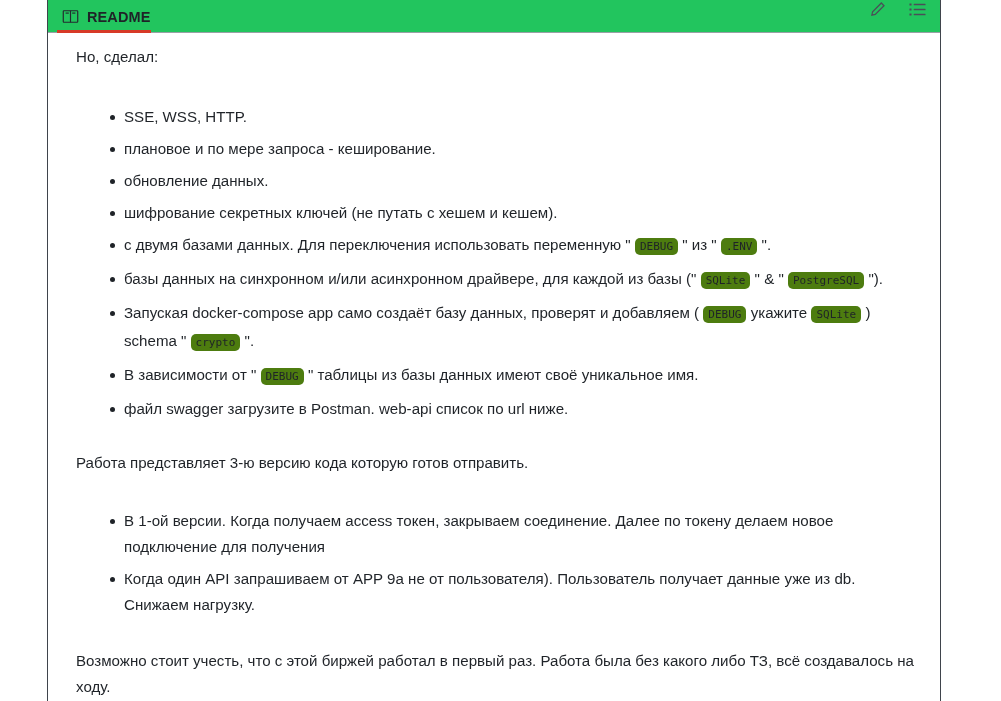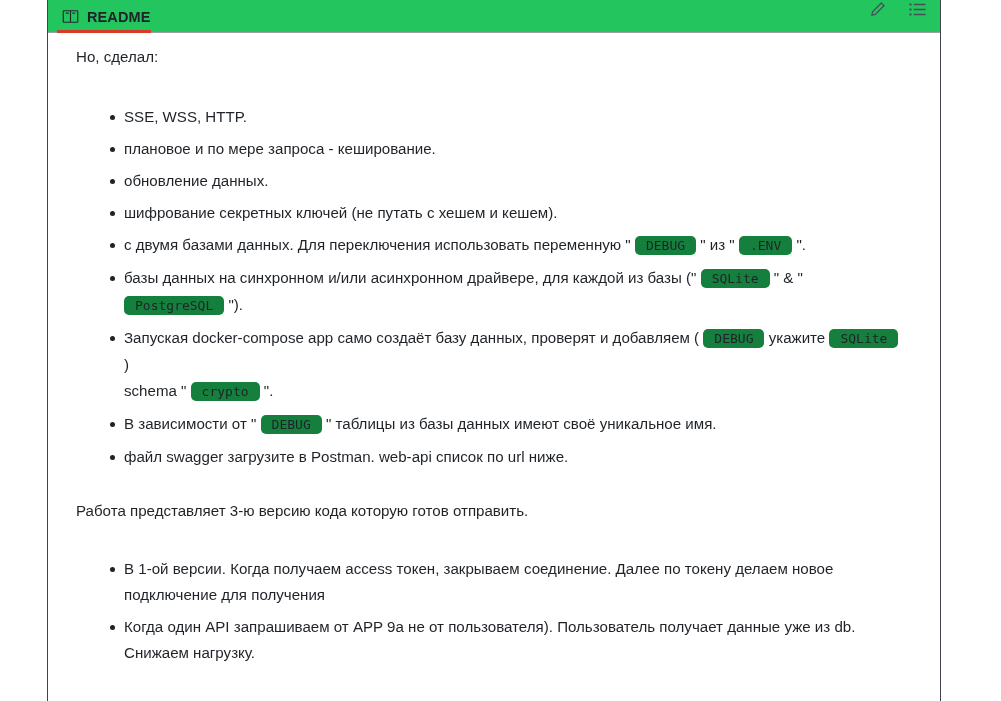--- a/index.html
+++ b/index.html
@@ -146,24 +146,24 @@
     width: 5px;
     height: 5px;
     border-radius: 50%;
     background: #1f2328;
   }
 
   .md-list.spaced li { margin-bottom: 6px; }
 
   code.inline {
     font-family: "DejaVu Sans Mono", "Liberation Mono", monospace;
-    font-size: 13px;
-    background: #15803d;
+    font-size: 11px;
+    background: #4d7c0f;
     border-radius: 5px;
-    padding: 2px 11px;
+    padding: 2px 5px;
     color: #1f2328;
     white-space: nowrap;
   }
 </style>
 </head>
 <body>
 
 <div class="screen">
 
   <div class="readme-panel">

